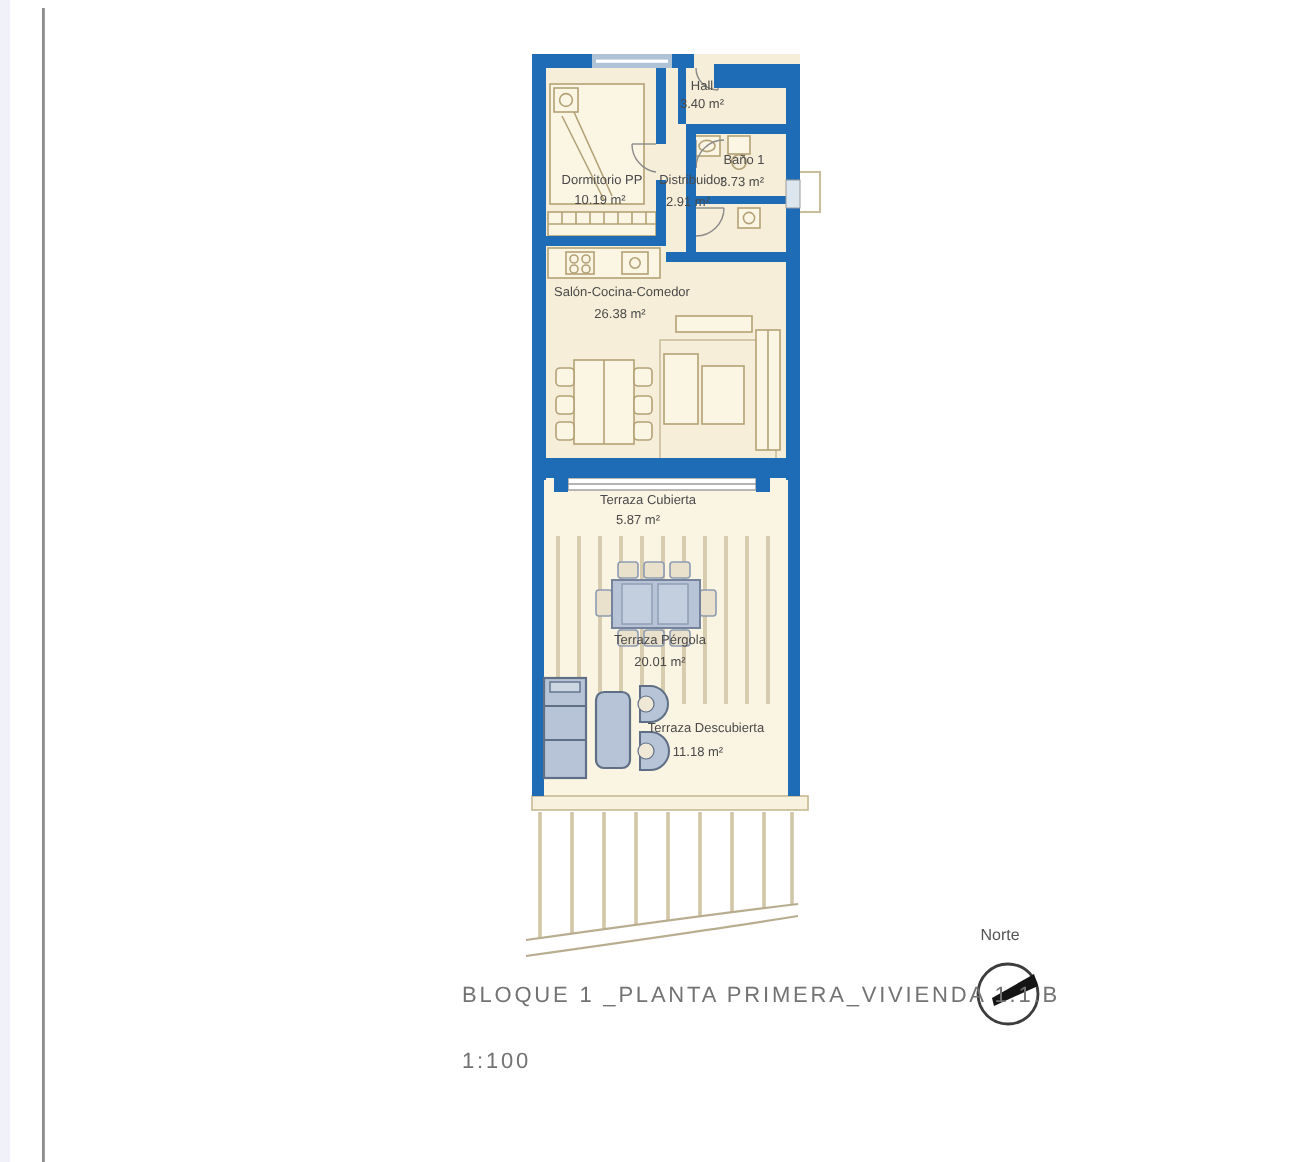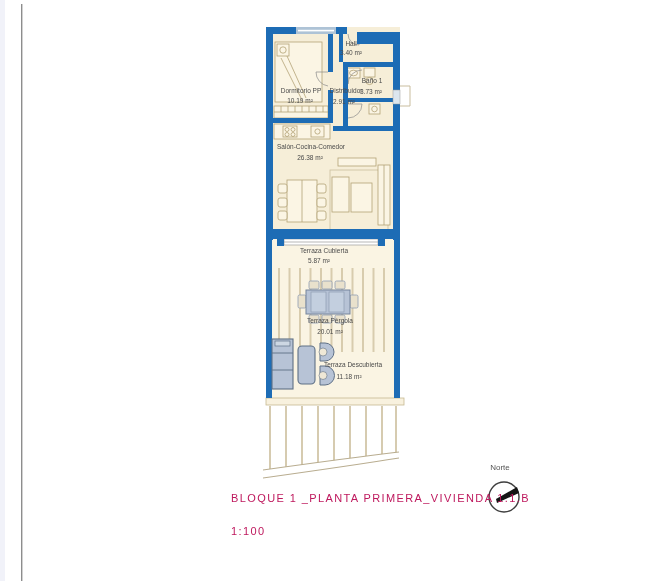--- a/index.html
+++ b/index.html
@@ -3,21 +3,21 @@
 <meta charset="utf-8">
 <style>
   html,body{margin:0;padding:0;background:#fff;}
   .canvas{position:relative;width:600px;height:581px;background:#ffffff;overflow:hidden;
           font-family:"Liberation Sans",sans-serif;}
   .plan-svg{position:absolute;left:0;top:0;}
   .lbl{position:absolute;font-size:6.5px;line-height:1.25;color:#4a4a4a;
        transform:translateX(-50%);text-align:center;white-space:nowrap;}
   .compass-label{position:absolute;left:500px;top:463px;transform:translateX(-50%);
        font-size:8px;color:#555;}
-  .title-block{position:absolute;left:231px;top:492px;color:#be185d;}
+  .title-block{position:absolute;left:231px;top:492px;color:#737373;}
   .title-line1{font-size:11px;letter-spacing:1.4px;}
   .title-line2{font-size:11px;letter-spacing:1.4px;margin-top:21px;}
 </style>
 </head>
 <body>
 
 <div class="canvas">
 
   <svg class="plan-svg" width="656" height="581" viewBox="0 0 656 581">
 

